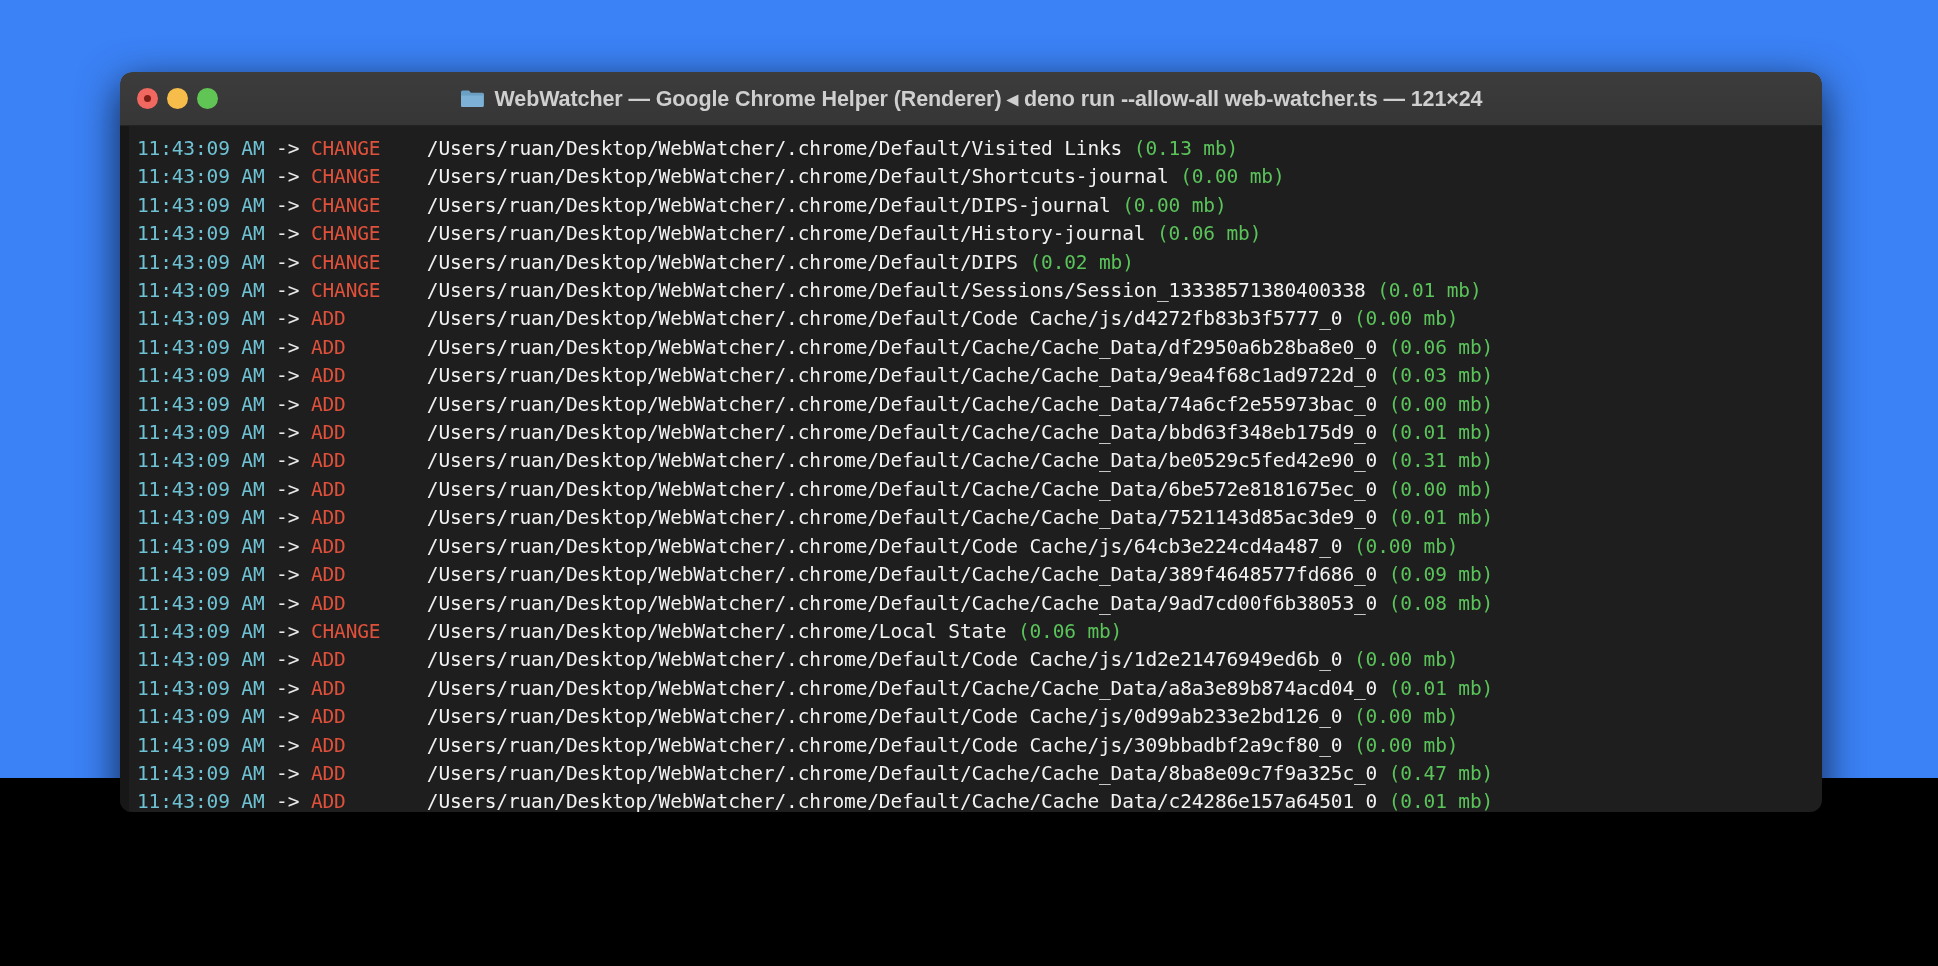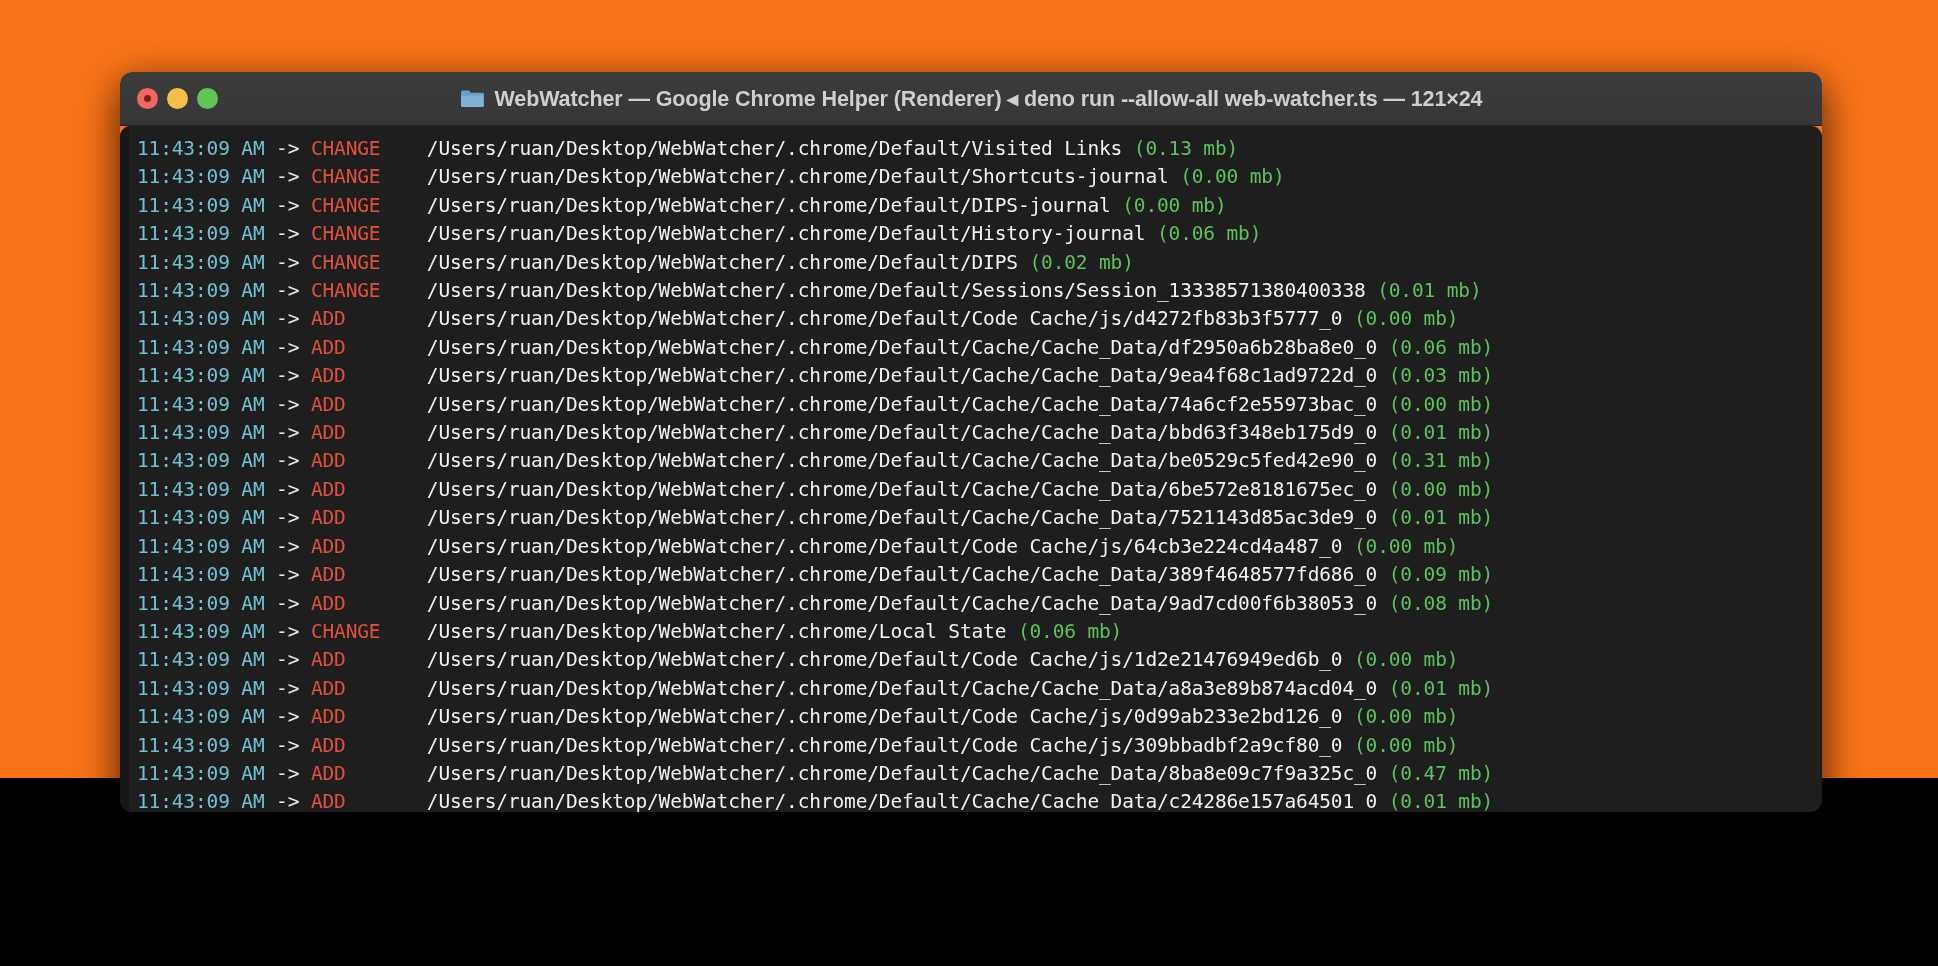--- a/index.html
+++ b/index.html
@@ -11,21 +11,21 @@
     width: 1938px;
     height: 966px;
     overflow: hidden;
     font-family: "DejaVu Sans Mono", monospace;
   }
 
   .screen {
     position: relative;
     width: 1938px;
     height: 778px;
-    background: #f97316;
+    background: #3b82f6;
   }
 
   
   .terminal-window {
     position: absolute;
     left: 120px;
     top: 72px;
     width: 1702px;
     height: 740px;
     border-radius: 12px;
@@ -104,21 +104,20 @@
     white-space: nowrap;
   }
 
   
   .term-body {
     flex: 1;
     background: #1e1e1e;
     position: relative;
     overflow: hidden;
     padding: 9px 0 6px 0;
-    border-radius: 11px;
   }
   .term-gutter {
     position: absolute;
     left: 0; top: 0; bottom: 0;
     width: 9px;
     background: #171717;
   }
   .term-lines {
     position: relative;
     padding-left: 17px;

